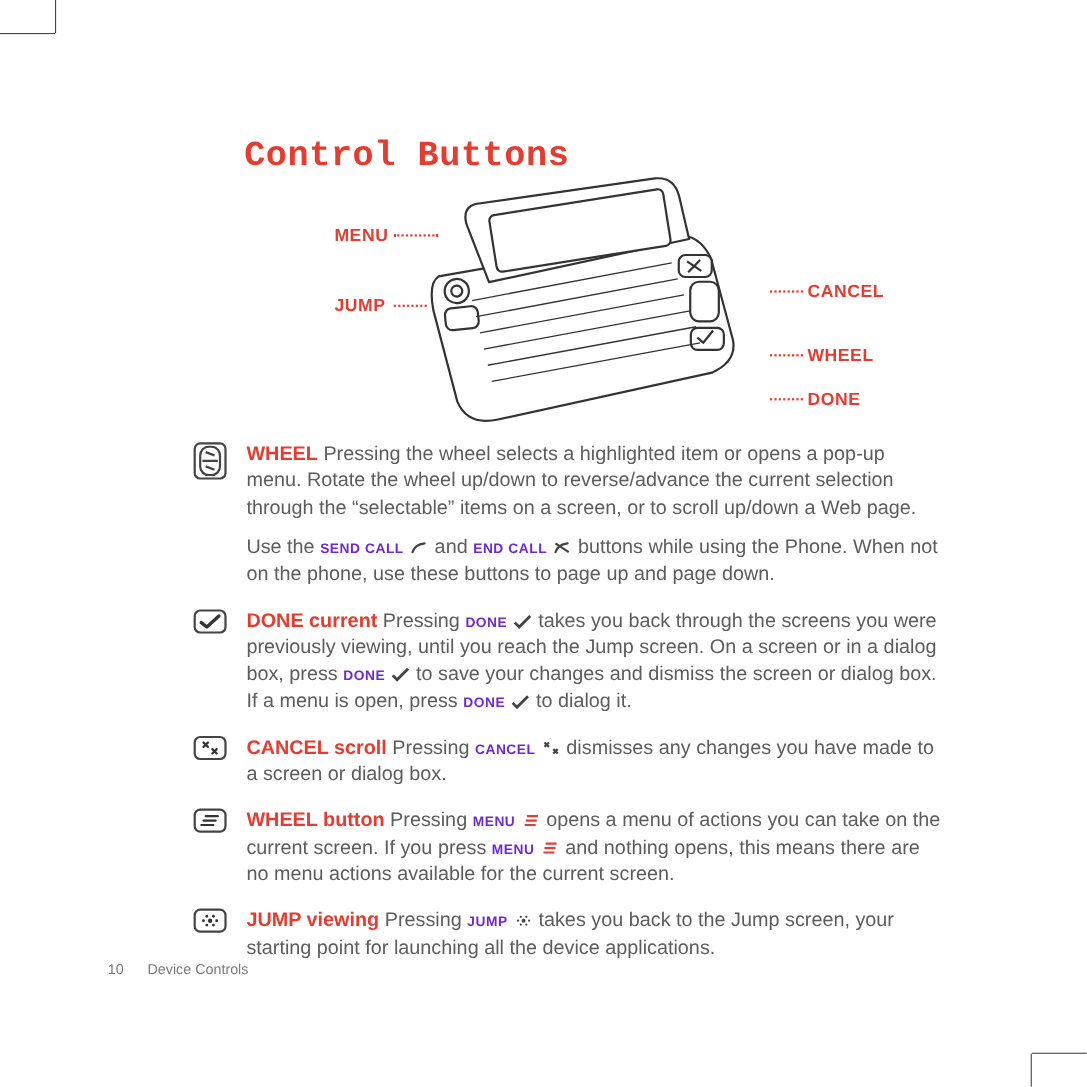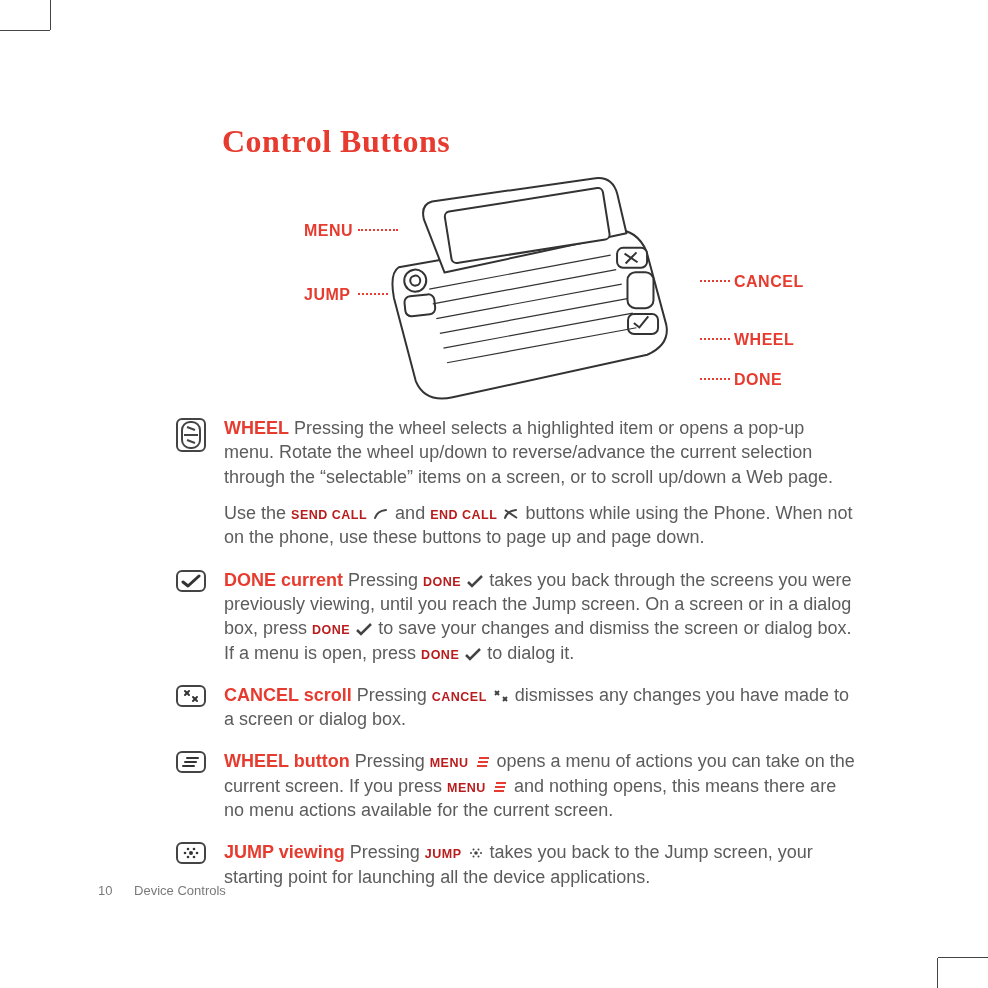--- a/index.html
+++ b/index.html
@@ -18,24 +18,24 @@
   .crop-bot { position: absolute; right: 0; bottom: 30px; width: 50px; border-top: 1px solid #444; }
   .crop-right { position: absolute; right: 50px; bottom: 0; height: 30px; border-left: 1px solid #444; }
 
   .page {
     position: absolute;
     left: 98px; top: 30px; right: 50px; bottom: 30px;
   }
 
   h1.title {
     color: #e63b2e;
-    font-family: Liberation Serif, serif;
+    font-family: Liberation Mono, monospace;
     font-weight: 900;
     font-size: 32px;
-    margin: 90px 0 26px 124px;
+    margin: 90px 0 10px 124px;
     letter-spacing: 0.5px;
   }
 
   .diagram-wrap {
     position: relative;
     height: 215px;
     margin-left: 124px;
   }
   .label {
     position: absolute;
@@ -58,29 +58,29 @@
   .entry { position: relative; padding-left: 48px; margin-bottom: 18px; }
   .entry .icon-box {
     position: absolute; left: 0; top: 2px;
     width: 30px; height: 22px;
     border: 2px solid #444; border-radius: 6px;
     display: flex; align-items: center; justify-content: center;
     background: #fff;
   }
   .icon-box.wheel { height: 34px; flex-direction: column; }
   .orange-bold { color: #e63b2e; font-weight: bold; }
-  .smallcaps { color: #b91c1c; font-weight: bold; font-size: 12.5px; text-transform: uppercase; letter-spacing: 0.5px; }
+  .smallcaps { color: #6d28d9; font-weight: bold; font-size: 12.5px; text-transform: uppercase; letter-spacing: 0.5px; }
   .inline-icon {
     display: inline-block; vertical-align: -2px;
     width: 18px; height: 14px;
   }
   .inline-icon svg { width: 18px; height: 14px; }
   p { margin-bottom: 12px; }
 
-  .footer { position: absolute; left: 0; bottom: 58px; font-size: 13px; color: #7a7a7a; }
+  .footer { position: absolute; left: 0; bottom: 68px; font-size: 13px; color: #7a7a7a; }
   .footer .pnum { margin-right: 18px; }
 </style>
 </head>
 <body>
 
 <div class="crop-top"></div>
 <div class="crop-left"></div>
 <div class="crop-bot"></div>
 <div class="crop-right"></div>
 

